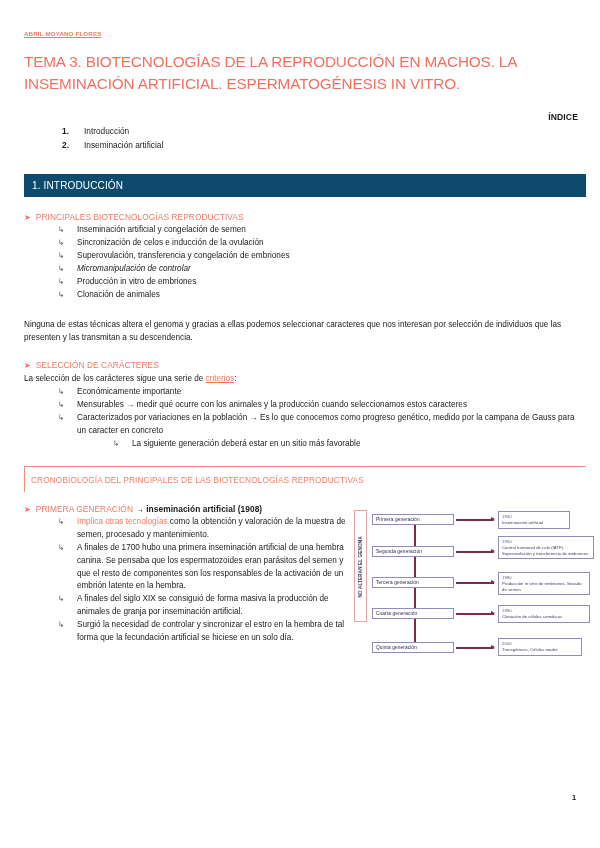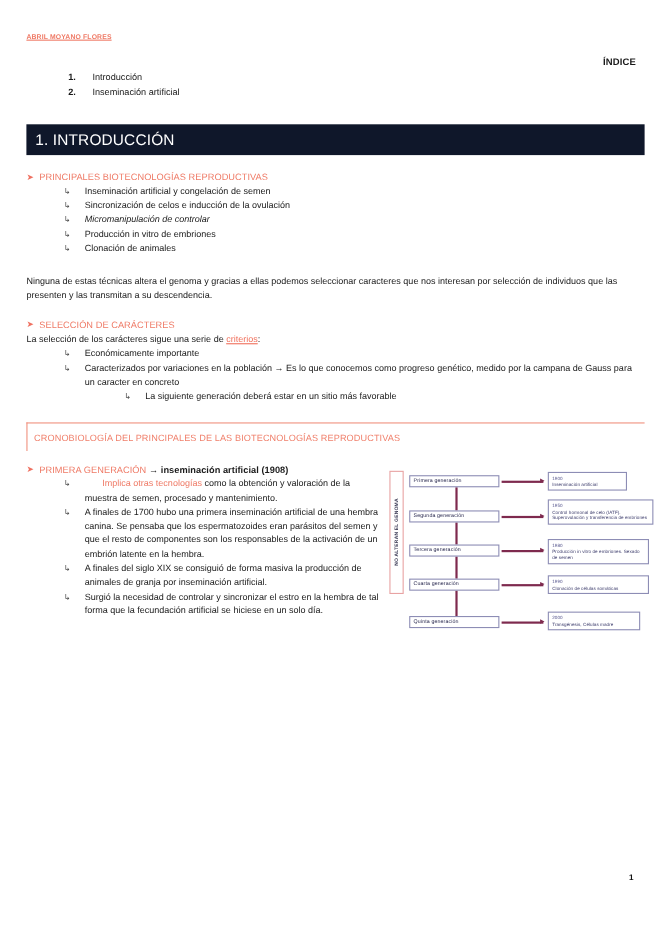--- a/index.html
+++ b/index.html
@@ -61,23 +61,23 @@
     position: relative;
     padding-left: 22px;
   }
   ol.indice li::before {
     content: counter(idx) ".";
     position: absolute;
     left: 0;
     font-weight: 700;
   }
   .banner-filled {
-    background: #0f172a;
+    background: #0c4a6e;
     color: #ffffff;
-    font-size: 14px;
+    font-size: 10px;
     letter-spacing: 0.15px;
     padding: 6px 0 6px 8px;
     margin: 22px 0 0 2px;
     width: 562px;
     box-sizing: border-box;
   }
   .banner-outline {
     border-top: 0.9px solid #f0917f;
     border-left: 1.6px solid #f0917f;
     color: #f0806c;
@@ -134,21 +134,21 @@
     max-width: 548px;
     color: #1a1a1a;
   }
   .lead {
     font-size: 8.2px;
     line-height: 1.6;
     margin: 1px 0 1px 2px;
   }
   .u { }
   .u-coral { text-decoration: underline; color: #f0705c; }
-  .coral-txt { color: #ef7a66; margin-left: 16px; }
+  .coral-txt { color: #ef7a66; }
   .ital { font-style: italic; }
   .b { font-weight: 700; }
 
   .lower-wrap {
     display: flex;
     margin-top: 12px;
     gap: 4px;
   }
   .lower-left {
     width: 326px;
@@ -241,51 +241,54 @@
     color: #111;
   }
 </style>
 </head>
 <body>
 
 <div class="page">
 
   <div class="author">ABRIL MOYANO FLORES</div>
 
+  <h1 class="doc-title">TEMA 3. BIOTECNOLOGÍAS DE LA REPRODUCCIÓN EN MACHOS. LA INSEMINACIÓN ARTIFICIAL. ESPERMATOGÉNESIS IN VITRO.</h1>
 
   <div class="indice-head">ÍNDICE</div>
   <ol class="indice">
     <li><span>Introducción</span></li>
     <li><span>Inseminación artificial</span></li>
   </ol>
 
   <div class="banner-filled">1. INTRODUCCIÓN</div>
 
   <div class="sec-head">
     <span class="arrow-bullet">➤</span>
     <span>PRINCIPALES BIOTECNOLOGÍAS REPRODUCTIVAS</span>
   </div>
   <ul class="sub">
     <li><span>Inseminación artificial y congelación de semen</span></li>
     <li><span>Sincronización de celos e inducción de la ovulación</span></li>
+    <li><span>Superovulación, transferencia y congelación de embriones</span></li>
     <li><span class="ital">Micromanipulación de controlar</span></li>
     <li><span>Producción in vitro de embriones</span></li>
     <li><span>Clonación de animales</span></li>
   </ul>
 
   <p class="para">Ninguna de estas técnicas altera el genoma y gracias a ellas podemos seleccionar caracteres que nos interesan por selección de individuos que las presenten y las transmitan a su descendencia.</p>
 
   <div class="sec-head">
     <span class="arrow-bullet">➤</span>
     <span>SELECCIÓN DE CARÁCTERES</span>
   </div>
   <div class="lead"><span>La selección de los carácteres sigue una serie de </span><span class="u-coral">criterios</span><span>:</span></div>
 
   <ul class="sub">
     <li><span class="u">Económicamente importante</span><span></span></li>
+    <li><span class="u">Mensurables</span><span> → medir qué ocurre con los animales y la producción cuando seleccionamos estos caracteres</span></li>
     <li><span class="u">Caracterizados por variaciones en la población</span><span> → Es lo que conocemos como progreso genético, medido por la campana de Gauss para un caracter en concreto</span>
       <ul class="sub deeper">
         <li><span>La siguiente generación deberá estar en un sitio más favorable</span></li>
       </ul>
     </li>
   </ul>
 
   <div style="height:16px"></div>
   <div class="banner-outline">CRONOBIOLOGÍA DEL PRINCIPALES DE LAS BIOTECNOLOGÍAS REPRODUCTIVAS</div>
 

